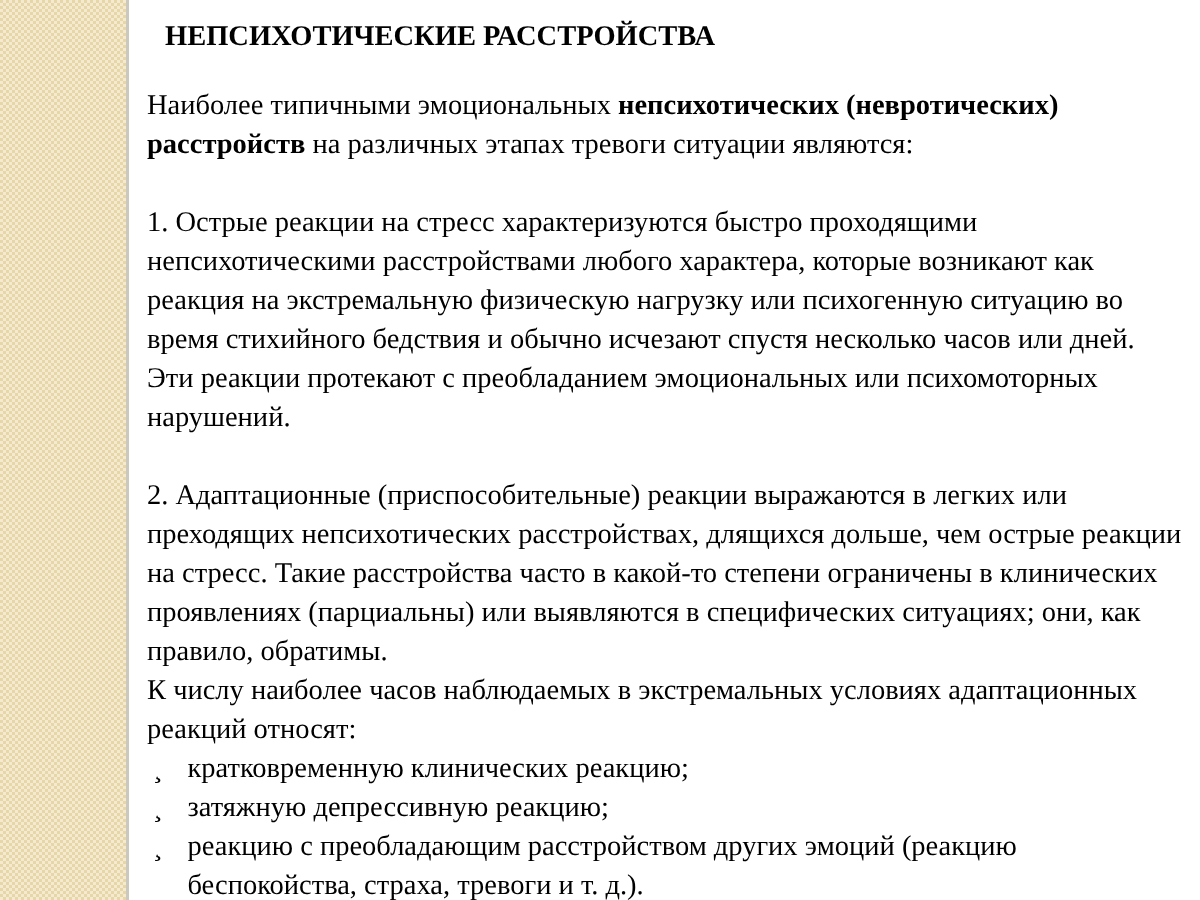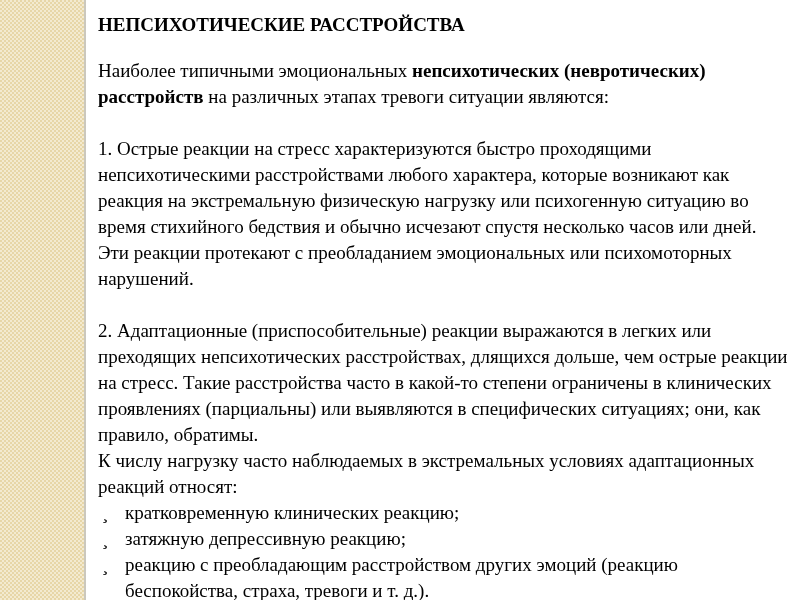--- a/index.html
+++ b/index.html
@@ -34,21 +34,21 @@
   }
   .content {
     position: absolute;
     left: 98px;
     top: 12px;
     width: 692px;
     font-size: 19px;
     line-height: 26px;
   }
   .title {
-    margin: 0 0 20px 0;
+    margin: 0 0 20px 12px;
     font-size: 19px;
     line-height: 26px;
     font-weight: bold;
   }
   .content p {
     margin: 26px 0 0 0;
   }
   .content p.intro {
     margin-top: 0;
   }
@@ -83,21 +83,21 @@
 
   <div class="content">
     <h1 class="title">НЕПСИХОТИЧЕСКИЕ РАССТРОЙСТВА</h1>
 
     <p class="intro"><span>Наиболее типичными эмоциональных </span><span class="b">непсихотических (невротических) расстройств</span><span> на различных этапах тревоги ситуации являются:</span></p>
 
     <p>1. Острые реакции на стресс характеризуются быстро проходящими непсихотическими расстройствами любого характера, которые возникают как реакция на экстремальную физическую нагрузку или психогенную ситуацию во время стихийного бедствия и обычно исчезают спустя несколько часов или дней. Эти реакции протекают с преобладанием эмоциональных или психомоторных нарушений.</p>
 
     <p>2. Адаптационные (приспособительные) реакции выражаются в легких или преходящих непсихотических расстройствах, длящихся дольше, чем острые реакции на стресс. Такие расстройства часто в какой-то степени ограничены в клинических проявлениях (парциальны) или выявляются в специфических ситуациях; они, как правило, обратимы.</p>
 
-    <p class="no-gap">К числу нагрузку часто наблюдаемых в экстремальных условиях адаптационных реакций относят:</p>
+    <p class="no-gap">К числу наиболее часов наблюдаемых в экстремальных условиях адаптационных реакций относят:</p>
 
     <ul class="reaction-list">
       <li><span class="marker">¸</span><span>кратковременную клинических реакцию;</span></li>
       <li><span class="marker">¸</span><span>затяжную депрессивную реакцию;</span></li>
       <li><span class="marker">¸</span><span>реакцию с преобладающим расстройством других эмоций (реакцию беспокойства, страха, тревоги и т. д.).</span></li>
     </ul>
   </div>
 </div>
 
 </body></html>

